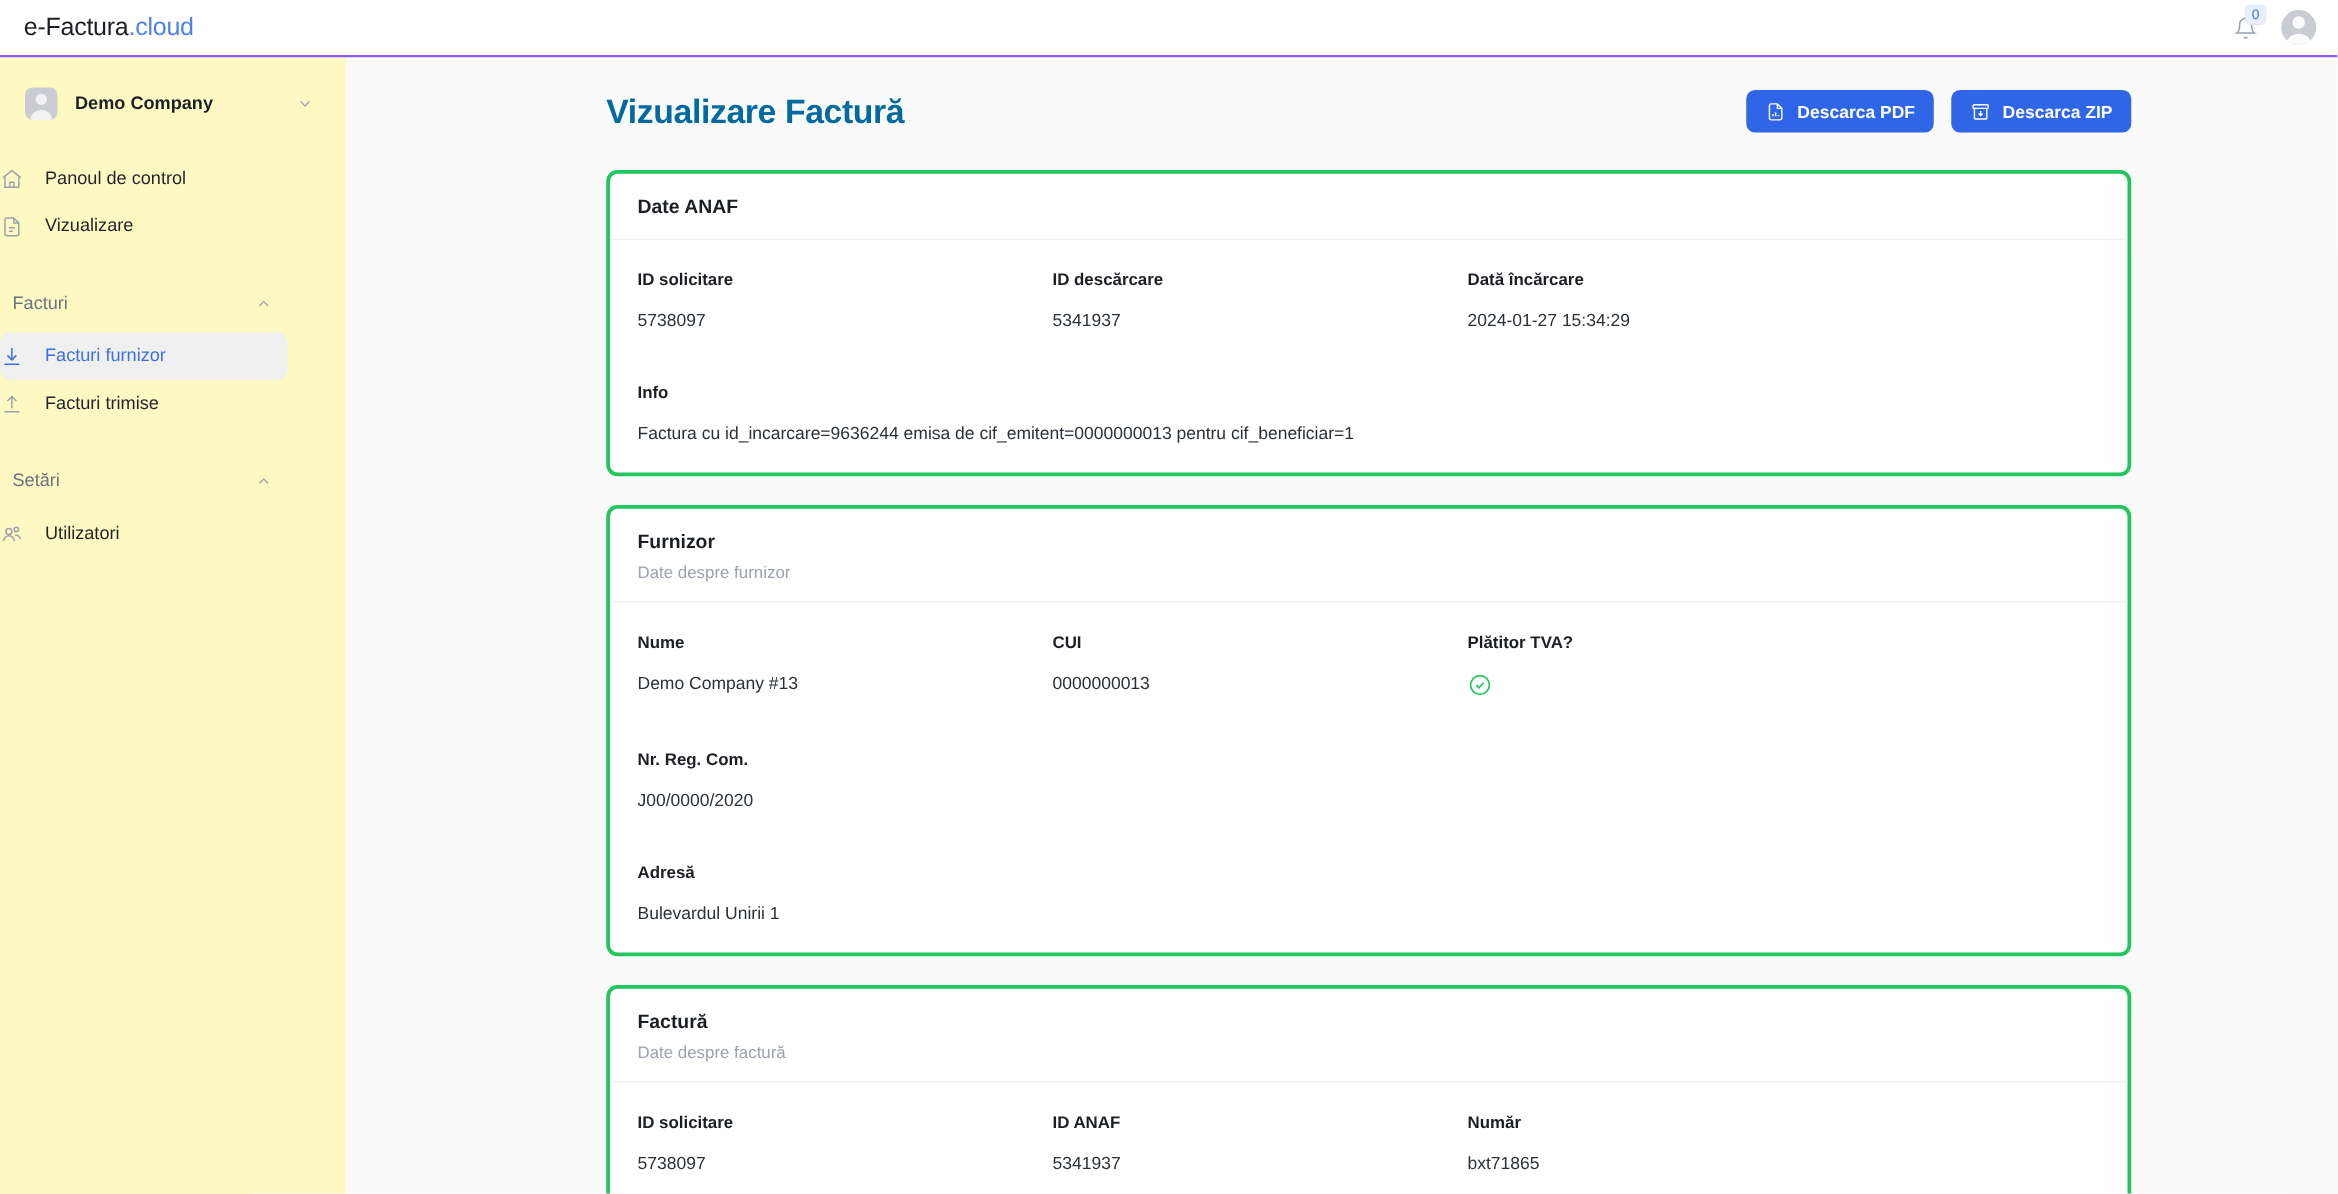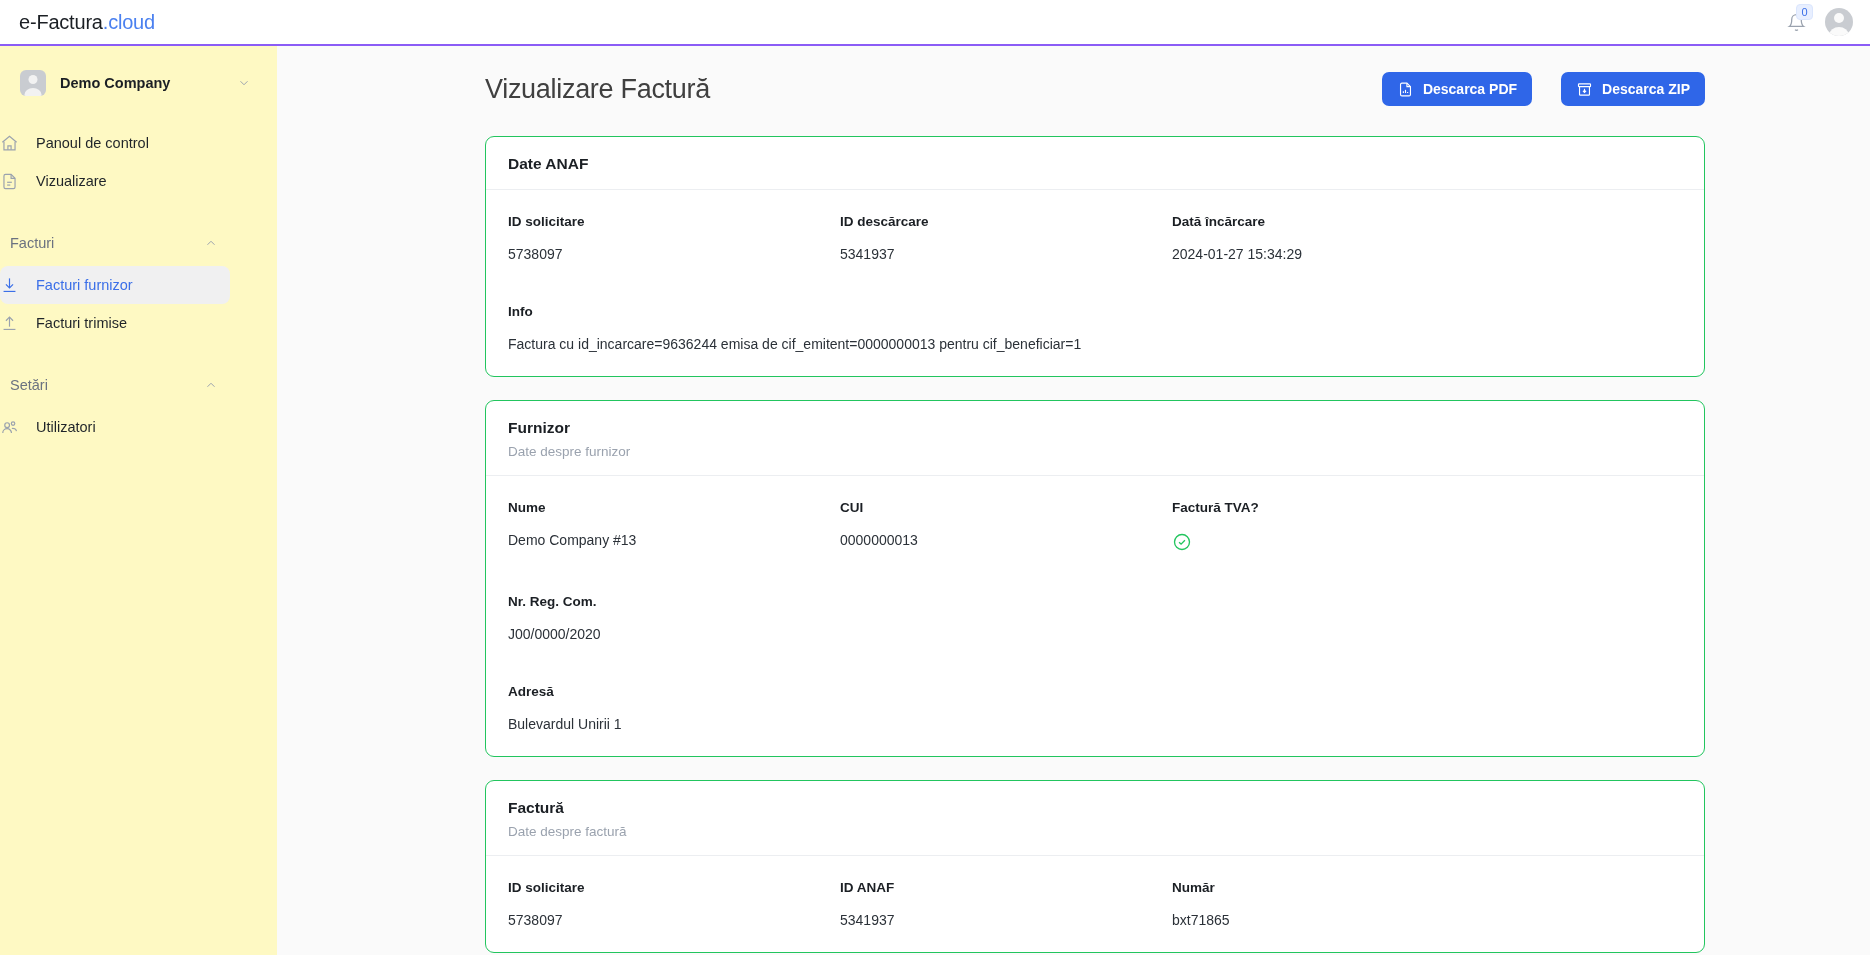--- a/index.html
+++ b/index.html
@@ -117,38 +117,38 @@
     padding: 26px 0 0 0;
     overflow: hidden;
   }
   .main-inner { width: 1220px; margin-left: 208px; }
 
   .page-head {
     display: flex; align-items: center; justify-content: space-between;
     margin-bottom: 30px; padding-right: 0px;
   }
   .page-title {
-    font-size: 27px; font-weight: normal; color: #404040;
+    font-size: 27px; font-weight: bold; color: #0369a1;
     letter-spacing: -0.3px;
   }
-  .actions { display: flex; gap: 29px; }
+  .actions { display: flex; gap: 14px; }
   .btn {
     display: inline-flex; align-items: center; gap: 9px;
     background: #2f66e8; color: #ffffff;
     border: none; border-radius: 7px;
     height: 34px; padding: 0 15px;
     font-size: 14px; font-family: "Liberation Sans", sans-serif;
     cursor: pointer; font-weight: bold;
   }
   .btn svg { width: 17px; height: 17px; stroke: #ffffff; fill: none; stroke-width: 1.6; }
 
   
   .card {
     background: #ffffff;
-    border: 1px solid #22c55e;
+    border: 3px solid #22c55e;
     border-radius: 9px;
     margin-bottom: 23px;
     overflow: hidden;
   }
   .card-head {
     padding: 18px 22px 16px 22px;
     border-bottom: 1px solid #eceef1;
   }
   .card-title { font-size: 15.5px; font-weight: bold; color: #1b1f24; }
   .card-sub { font-size: 13.5px; color: #9aa2ae; margin-top: 7px; }
@@ -321,21 +321,21 @@
           <div class="row3">
             <div class="fcell">
               <div class="flabel">Nume</div>
               <div class="fvalue">Demo Company #13</div>
             </div>
             <div class="fcell">
               <div class="flabel">CUI</div>
               <div class="fvalue">0000000013</div>
             </div>
             <div class="fcell">
-              <div class="flabel">Factură TVA?</div>
+              <div class="flabel">Plătitor TVA?</div>
               <svg class="check-ico" viewBox="0 0 24 24">
                 <circle cx="12" cy="12" r="9"></circle>
                   <path d="M8.5 12.2l2.4 2.4 4.6-4.8"></path>
               </svg>
             </div>
           </div>
           <div class="row3">
             <div class="fcell">
               <div class="flabel">Nr. Reg. Com.</div>
               <div class="fvalue">J00/0000/2020</div>

